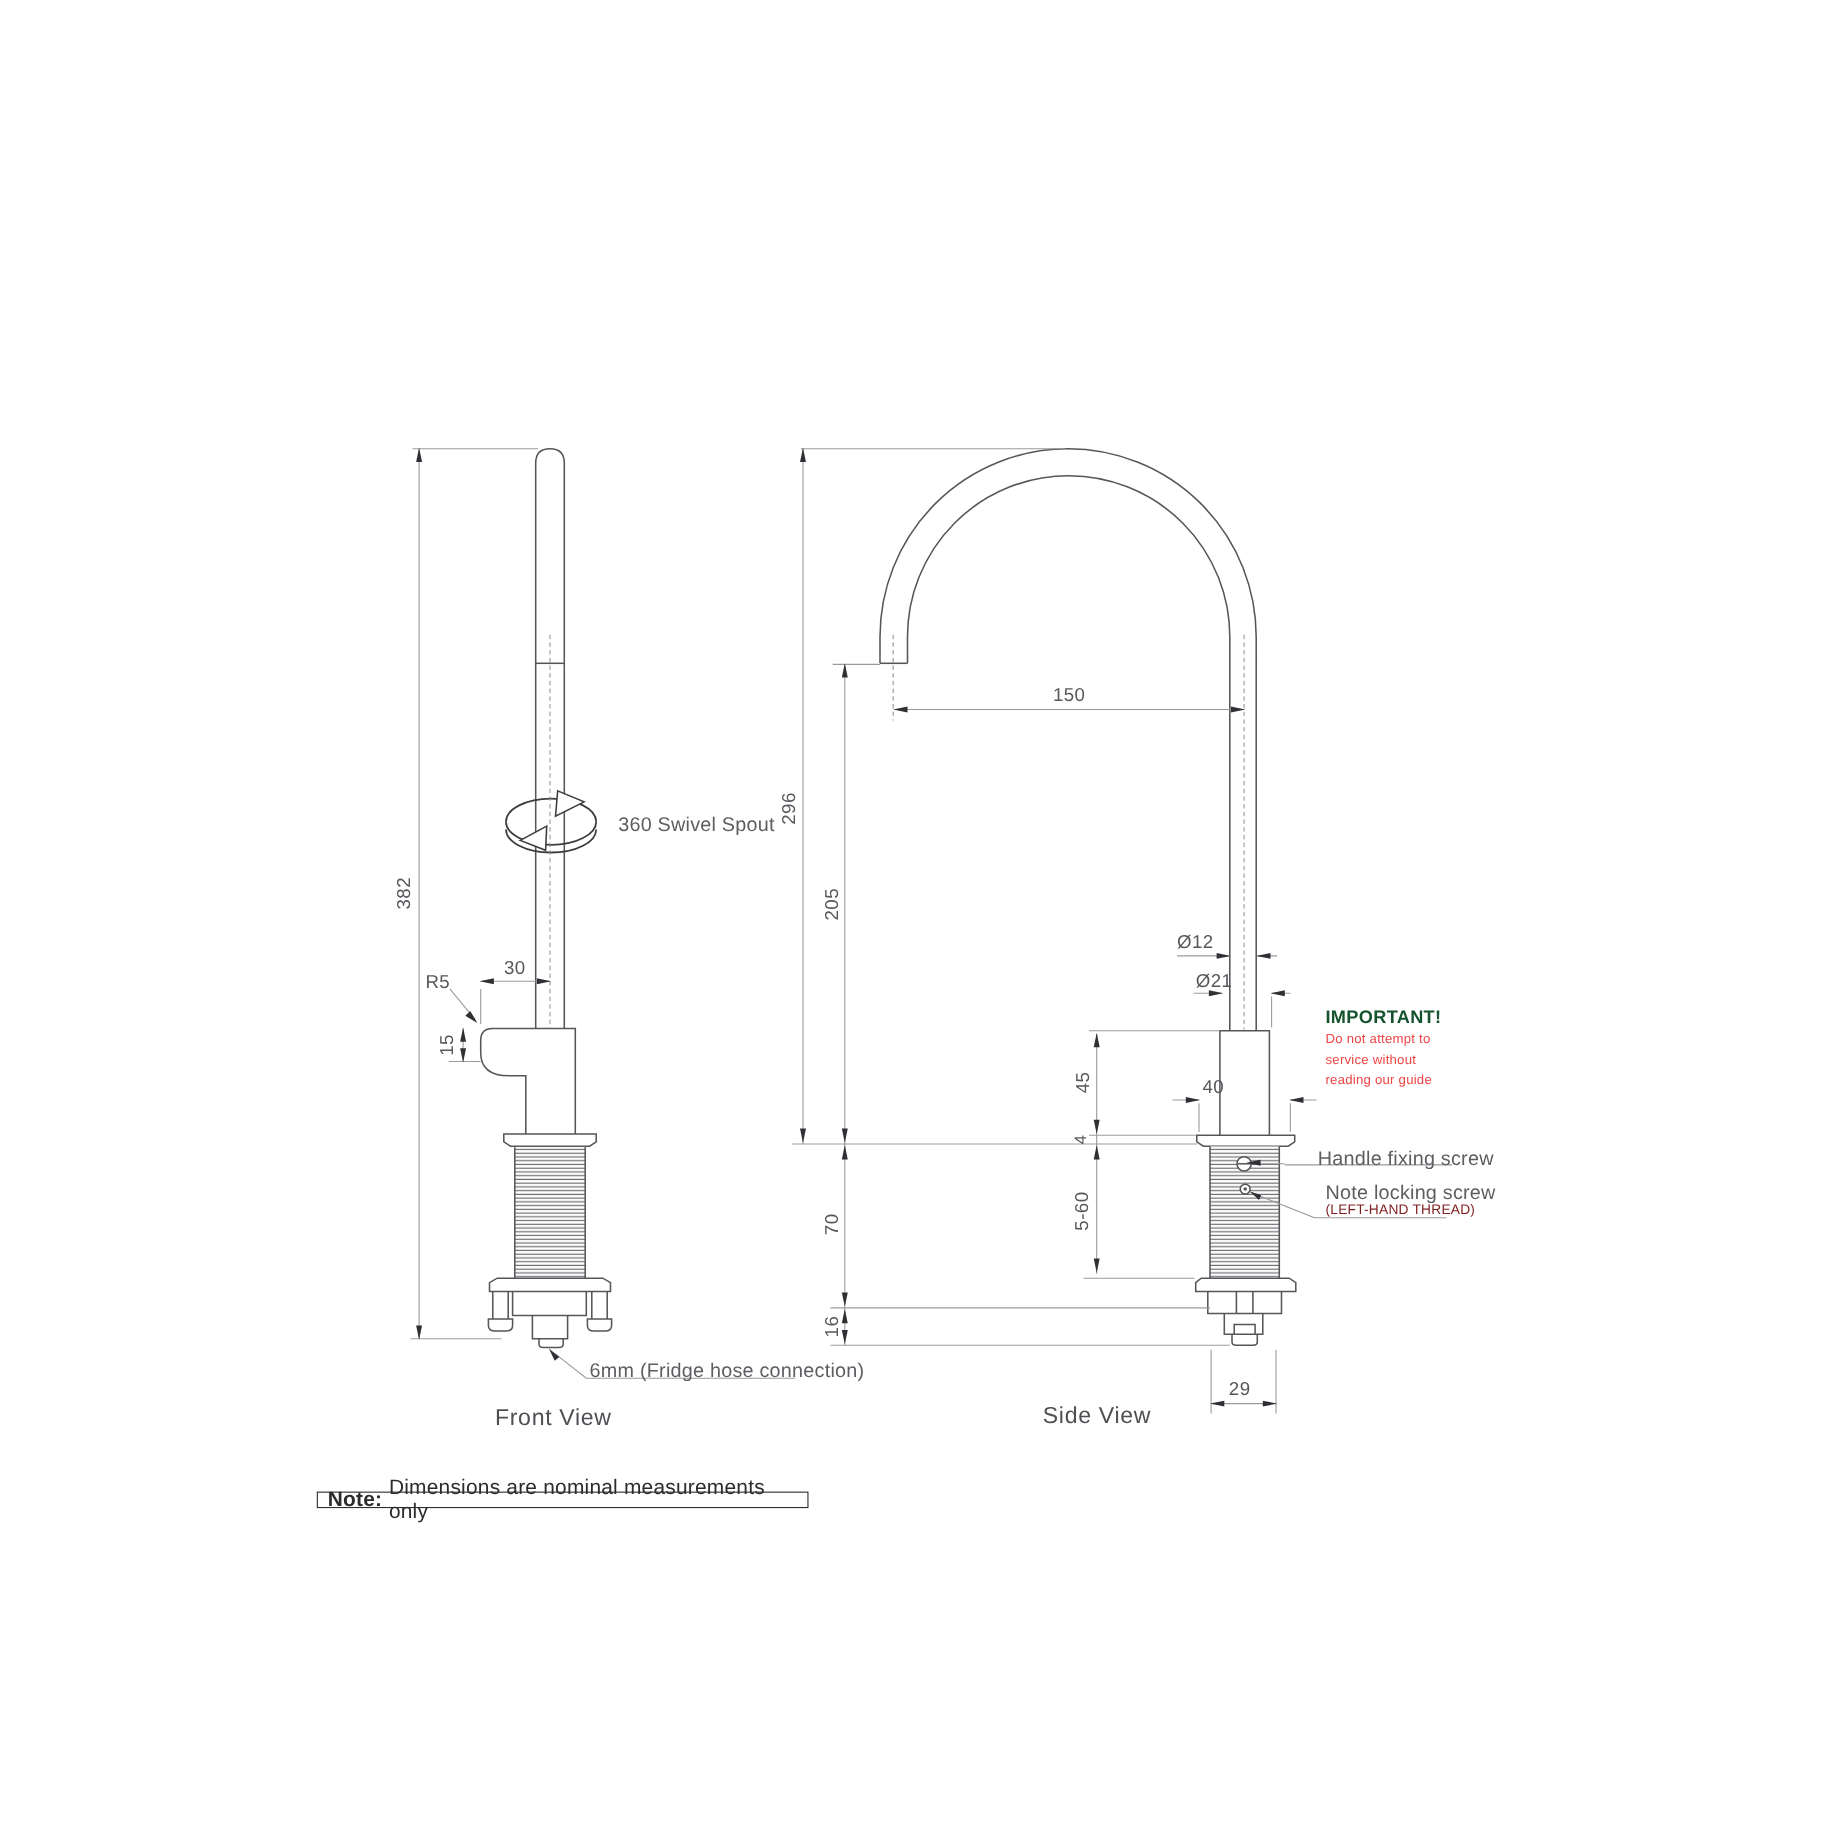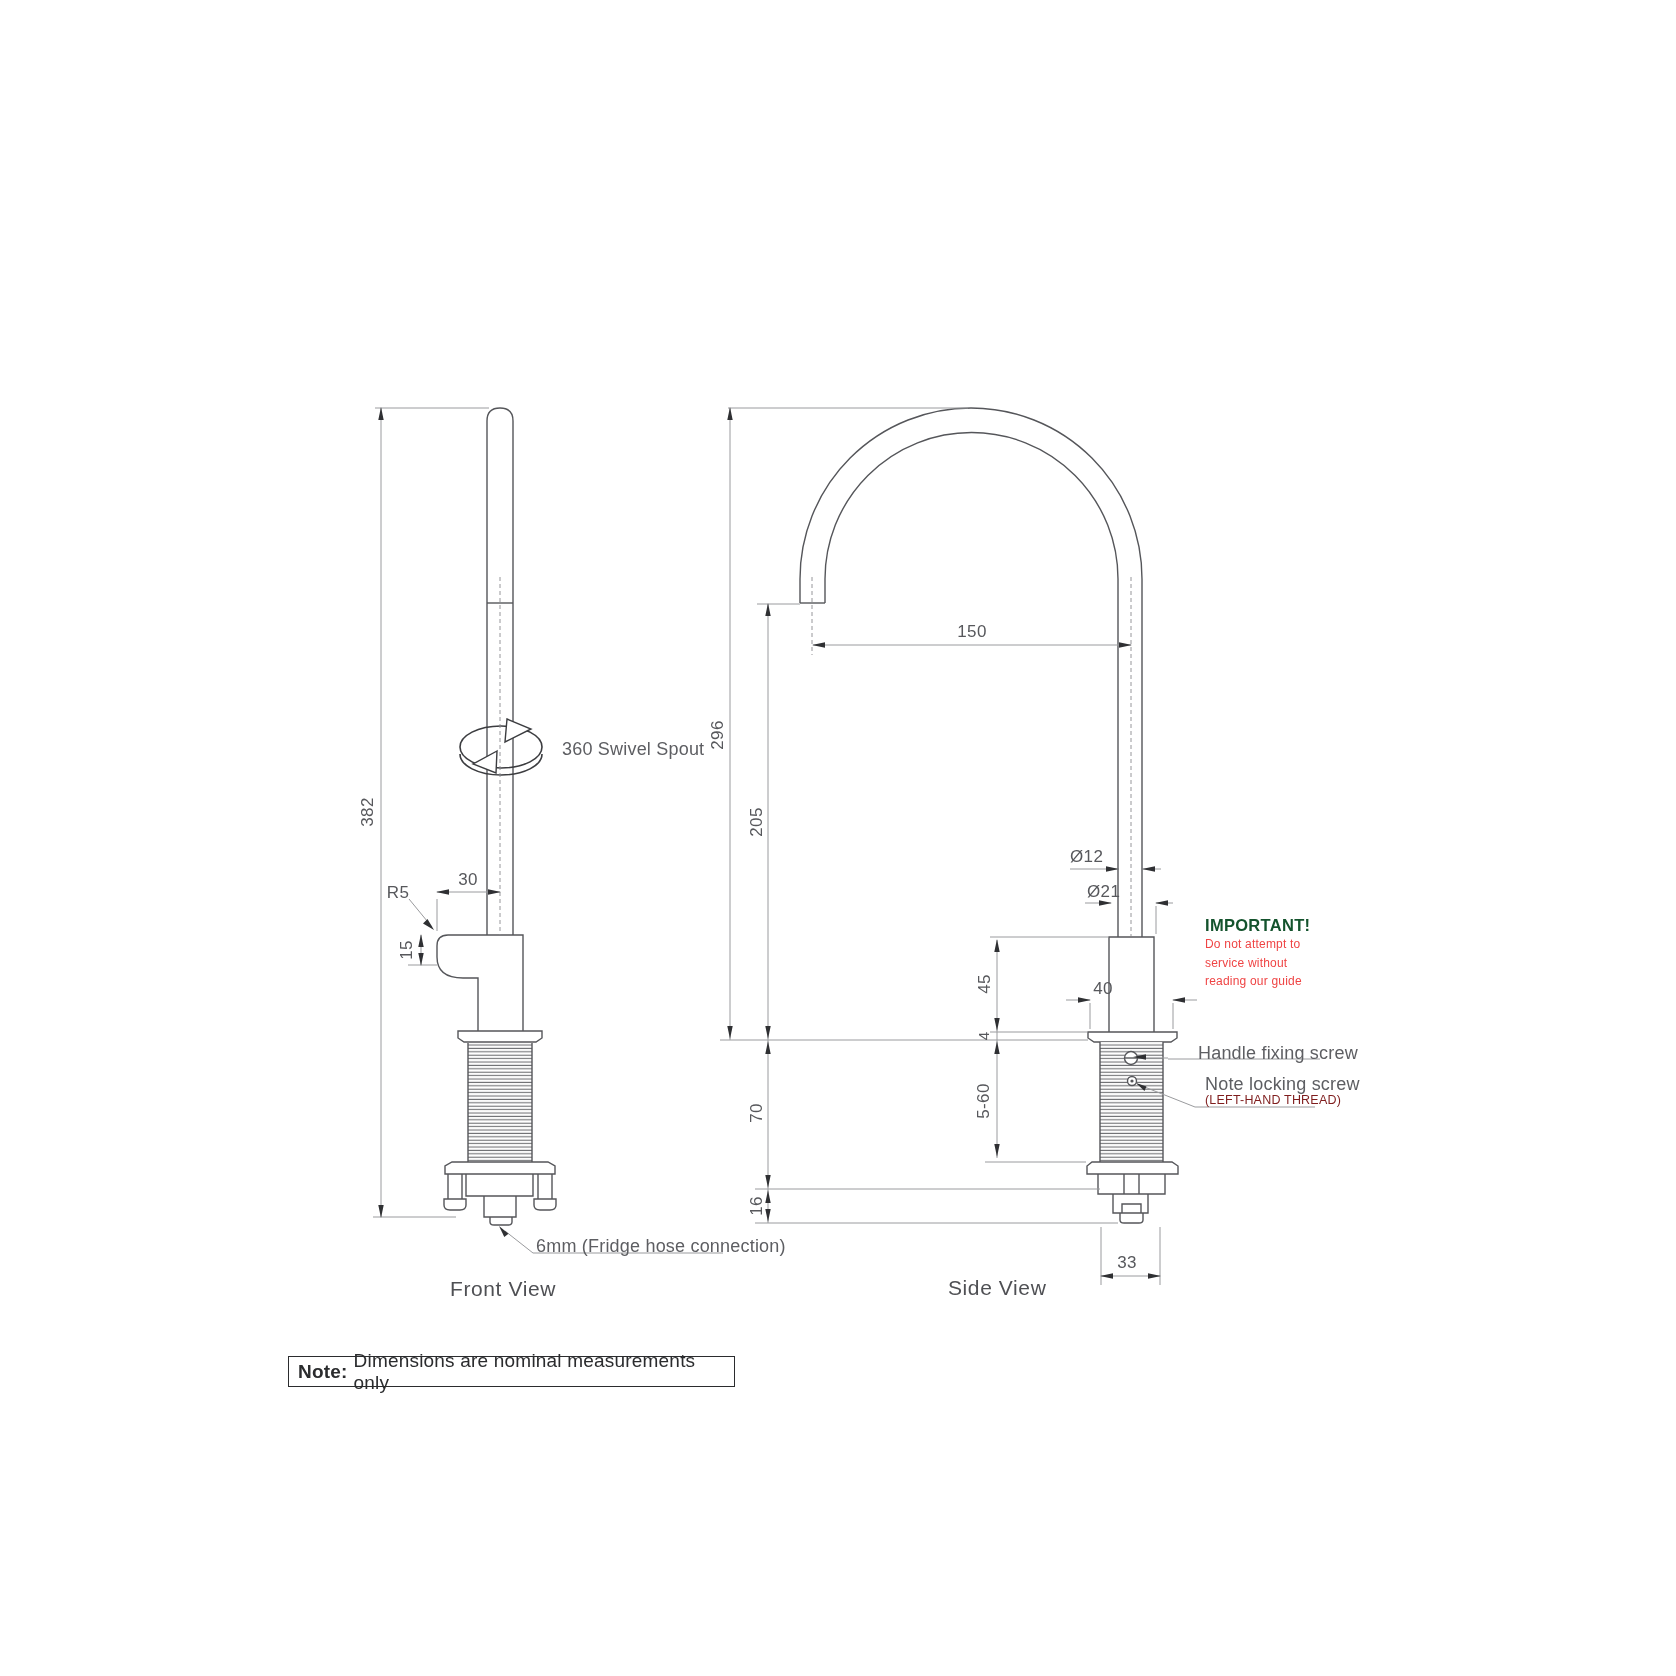--- a/index.html
+++ b/index.html
@@ -15,21 +15,21 @@
   .c { transform:translate(-50%,-50%); }
   .r { transform:translate(-50%,-50%) rotate(-90deg); }
   .dim { font-size:17px; letter-spacing:0.4px; }
   .dim-sm { font-size:15px; letter-spacing:0.3px; }
   .anno { font-size:18px; letter-spacing:0.2px; color:#5d5e62; }
   .anno-sm { font-size:12.5px; letter-spacing:0.2px; color:#7f1d1d; }
   .view-label { font-size:21px; letter-spacing:0.6px; color:#4f5054; }
   .imp-head { font-size:16.5px; font-weight:bold; color:#14532d; letter-spacing:0.3px; }
   .imp-body { font-size:12px; color:#ef4444; line-height:18.5px; letter-spacing:0.2px; }
   .note-box {
-    position:absolute; left:288px; top:1356px; width:447px; height:31px;
+    position:absolute; left:288px; top:1356px; width:447px; height:15px;
     border:1.7px solid #2b2c2e; box-sizing:border-box;
     display:flex; align-items:center; padding-left:9px;
     font-size:19px; color:#2b2c2e; letter-spacing:0.2px;
   }
   .note-box .bold { font-weight:bold; margin-right:6px; }
 </style>
 </head>
 <body>
 
 <div class="canvas">
@@ -202,21 +202,21 @@
   <span class="lbl dim r" style="left:718px; top:735px;">296</span>
   <span class="lbl dim r" style="left:757px; top:822px;">205</span>
   <span class="lbl dim r" style="left:757px; top:1113px;">70</span>
   <span class="lbl dim r" style="left:757px; top:1206px;">16</span>
   <span class="lbl dim" style="left:1070px; top:847px;text-align:right;">Ø12</span>
   <span class="lbl dim" style="left:1087px; top:882px;">Ø21</span>
   <span class="lbl dim r" style="left:985px; top:984px;">45</span>
   <span class="lbl dim c" style="left:1057px; top:989px;margin-left:46px;">40</span>
   <span class="lbl dim-sm r" style="left:983px; top:1036px;">4</span>
   <span class="lbl dim r" style="left:984px; top:1101px;">5-60</span>
-  <span class="lbl dim c" style="left:1127px; top:1263px;">33</span>
+  <span class="lbl dim c" style="left:1127px; top:1263px;">29</span>
 
   <div class="lbl" style="left:1205px; top:916px;">
     <div class="imp-head">IMPORTANT!</div>
     <div class="imp-body">Do not attempt to</div>
     <div class="imp-body">service without</div>
     <div class="imp-body">reading our guide</div>
   </div>
 
   <span class="lbl anno" style="left:1198px; top:1043px;">Handle fixing screw</span>
   <span class="lbl anno" style="left:1205px; top:1074px;">Note locking screw</span>

